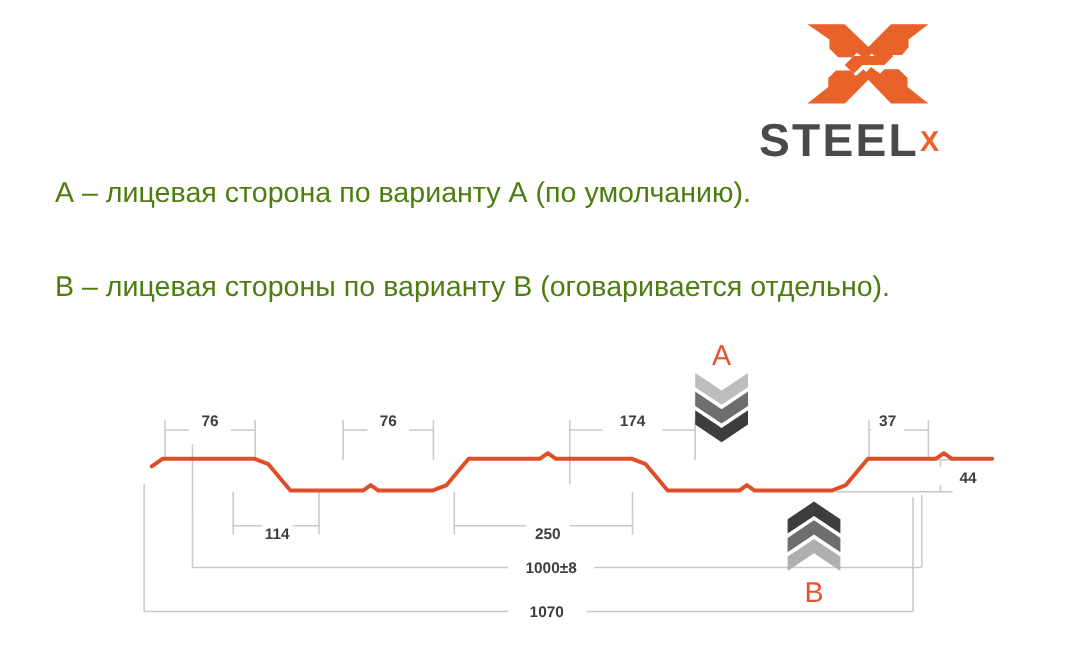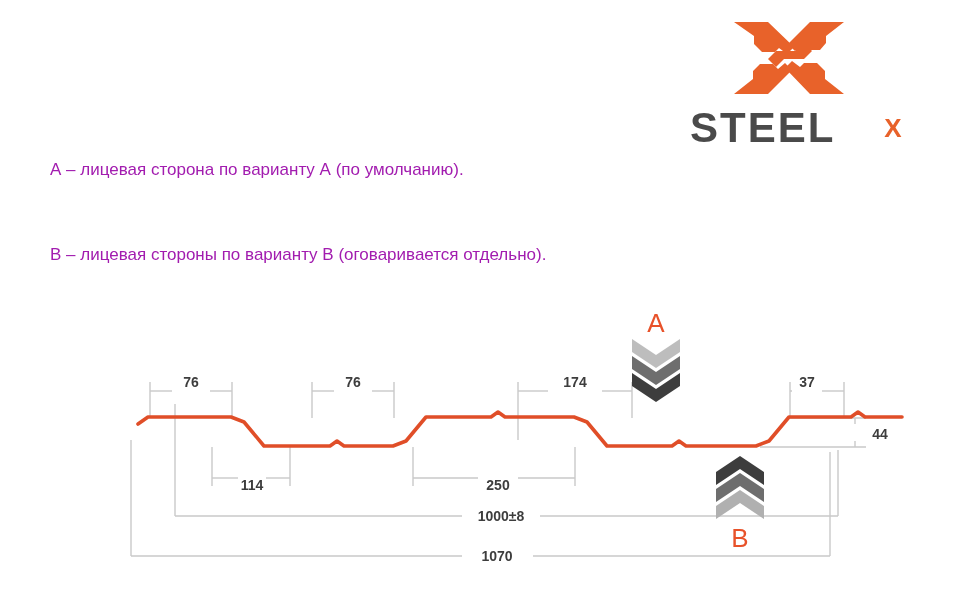--- a/index.html
+++ b/index.html
@@ -9,37 +9,37 @@
     font-family:"Liberation Sans", sans-serif;
     overflow:hidden;
     position:relative;
   }
   #sheet{position:relative;width:970px;height:597px;}
 
   
   .logo-block{position:absolute;left:690px;top:18px;width:250px;height:125px;}
   .logo-mark{position:absolute;left:42px;top:0;width:115px;height:80px;}
   .logo-word{position:absolute;left:0;top:90px;width:250px;height:40px;
-    display:flex;align-items:flex-start;gap:48px;}
+    display:flex;align-items:flex-start;}
   .logo-steel{
     font-family:"Liberation Sans", sans-serif;
     font-weight:bold;font-size:42px;letter-spacing:2px;
     color:#4a4a4a;line-height:40px;
   }
   .logo-x{
     font-family:"Liberation Sans", sans-serif;
     font-weight:bold;font-size:26px;color:#E8622A;
     line-height:40px;margin-left:1px;
   }
 
   
   .desc{
     position:absolute;
-    color:#a21caf;
-    font-size:17px;
+    color:#4d7c0f;
+    font-size:26px;
     font-family:"Liberation Sans", sans-serif;
     white-space:nowrap;
     letter-spacing:0px;
   }
   #desc-a{left:50px;top:160px;}
   #desc-b{left:50px;top:245px;text-align:center;}
 
   
   #drawing{position:absolute;left:0;top:0;width:970px;height:597px;}
   .dimtext{

